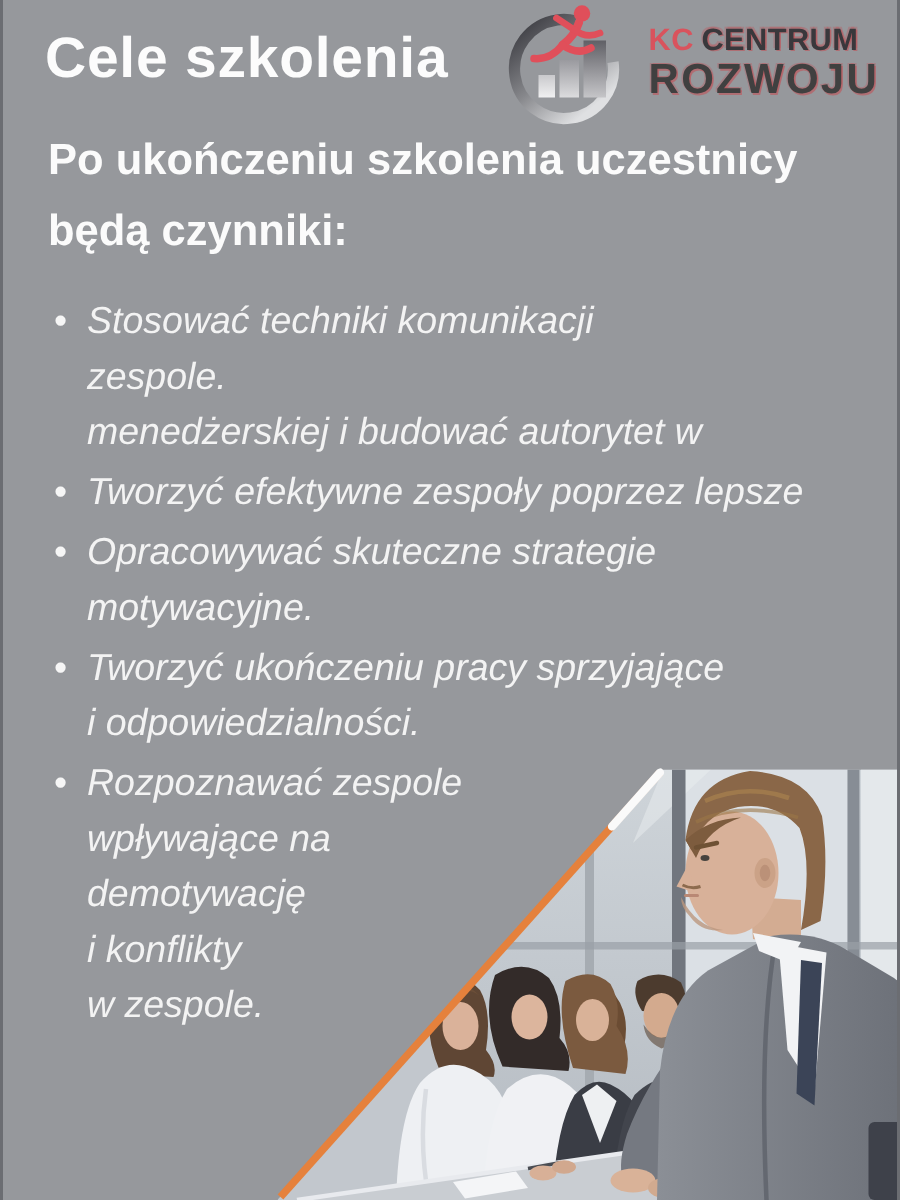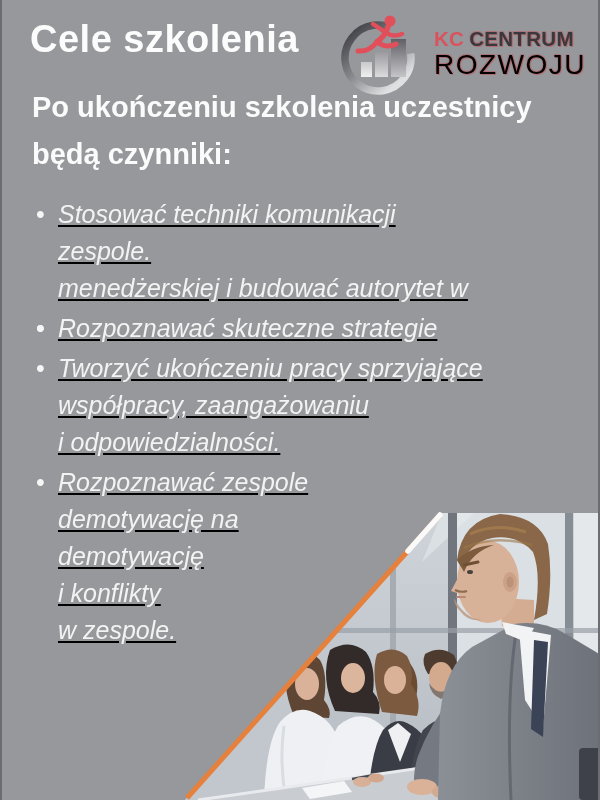--- a/index.html
+++ b/index.html
@@ -11,46 +11,46 @@
     overflow:hidden;
     font-family:"Liberation Sans",sans-serif;
   }
   
   .title{
     position:absolute;left:28px;top:18px;margin:0;
     font-size:38px;font-weight:700;letter-spacing:.5px;
     color:#fcfcfc;z-index:2;
   }
   .logo{
-    position:absolute;top:12px;right:12px;z-index:2;
+    position:absolute;top:0;right:12px;z-index:2;
     display:flex;align-items:center;
   }
   .logo-emblem{display:block;}
   .logo-text{margin-left:4px;line-height:1;}
   .logo-l1{
     font-size:20.5px;font-weight:700;color:#39383c;letter-spacing:.3px;
     text-shadow:1px 1px 0 rgba(197,76,82,.55),-1px -1px 0 rgba(197,76,82,.3),1px -1px 0 rgba(197,76,82,.3);
     white-space:nowrap;
   }
   .logo-kc{color:#d9535d;text-shadow:none;margin-right:5px;}
   .logo-l2{
-    font-size:28px;font-weight:400;color:#000000;letter-spacing:1.5px;
+    font-size:28px;font-weight:700;color:#404040;letter-spacing:1.5px;
     margin-top:1px;
     text-shadow:1px 1px 0 rgba(197,76,82,.55),-1px -1px 0 rgba(197,76,82,.3),1px -1px 0 rgba(197,76,82,.3);
   }
   
   .intro{
     position:absolute;left:30px;top:84px;z-index:2;
     font-size:29px;font-weight:700;line-height:47px;color:#fbfbfb;
   }
   .intro span{display:block;}
   
   .objectives{
     position:absolute;left:36px;top:196px;z-index:2;
-    margin:0;padding:0;list-style:none;width:560px;text-decoration:underline;
+    margin:0;padding:0;list-style:none;width:560px;
   }
   .objectives li{
     position:relative;padding-left:20px;margin:0 0 3px 0;
     font-style:italic;font-size:25px;line-height:37px;color:#f3f3f3;
   }
   .objectives li::before{
     content:"\2022";position:absolute;left:-2px;top:0;
     font-style:normal;color:#f6f6f6;
   }
   .obj-line{display:block;white-space:nowrap;}
@@ -116,32 +116,33 @@
     <span>będą czynniki:</span>
   </div>
 
   <ul class="objectives">
       <li>
         <span class="obj-line">Stosować techniki komunikacji</span>
         <span class="obj-line">zespole.</span>
         <span class="obj-line">menedżerskiej i budować autorytet w</span>
       </li>
       <li>
-      </li>
-      <li>
-        <span class="obj-line">Rozpoznawać skuteczne strategie</span>
+        <span class="obj-line">Tworzyć efektywne zespoły poprzez lepsze</span>
+      </li>
+      <li>
+        <span class="obj-line">Opracowywać skuteczne strategie</span>
+        <span class="obj-line">motywacyjne.</span>
       </li>
       <li>
         <span class="obj-line">Tworzyć ukończeniu pracy sprzyjające</span>
-        <span class="obj-line">współpracy, zaangażowaniu</span>
         <span class="obj-line">i odpowiedzialności.</span>
       </li>
       <li>
         <span class="obj-line">Rozpoznawać zespole</span>
-        <span class="obj-line">demotywację na</span>
+        <span class="obj-line">wpływające na</span>
         <span class="obj-line">demotywację</span>
         <span class="obj-line">i konflikty</span>
         <span class="obj-line">w zespole.</span>
       </li>
     </ul>
 
   <svg class="photo" viewBox="0 0 600 800" role="img" aria-label="Szkolenie biznesowe: cztery osoby siedzące przy stole konferencyjnym słuchają stojącego trenera w szarym garniturze">
     <defs>
       <clipPath id="photoClip">
           <polygon points="440,513 600,513 600,800 183,800"></polygon>

